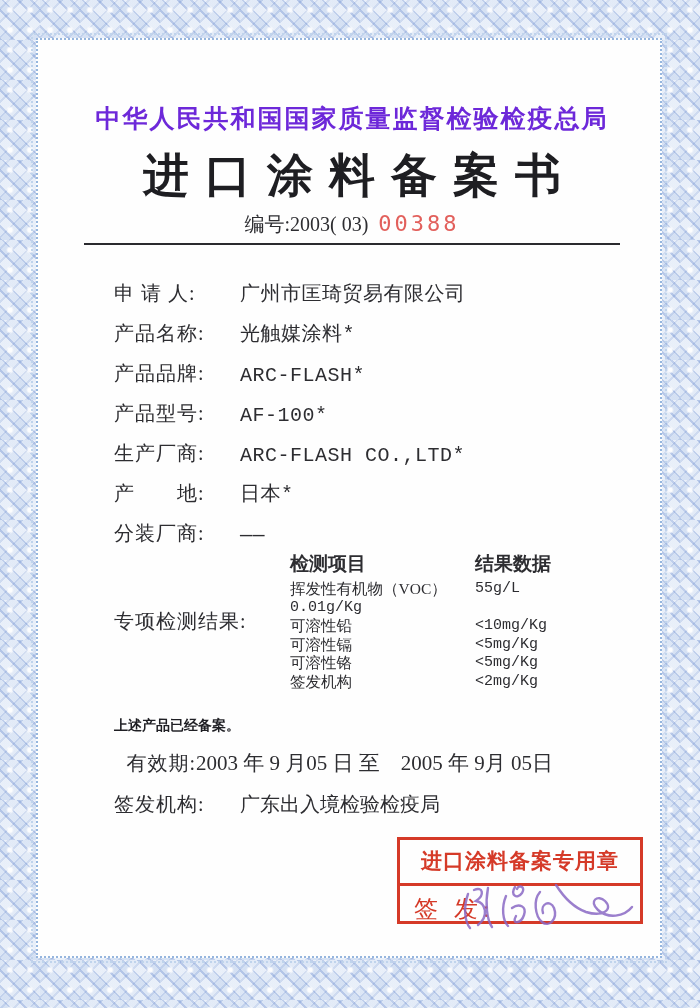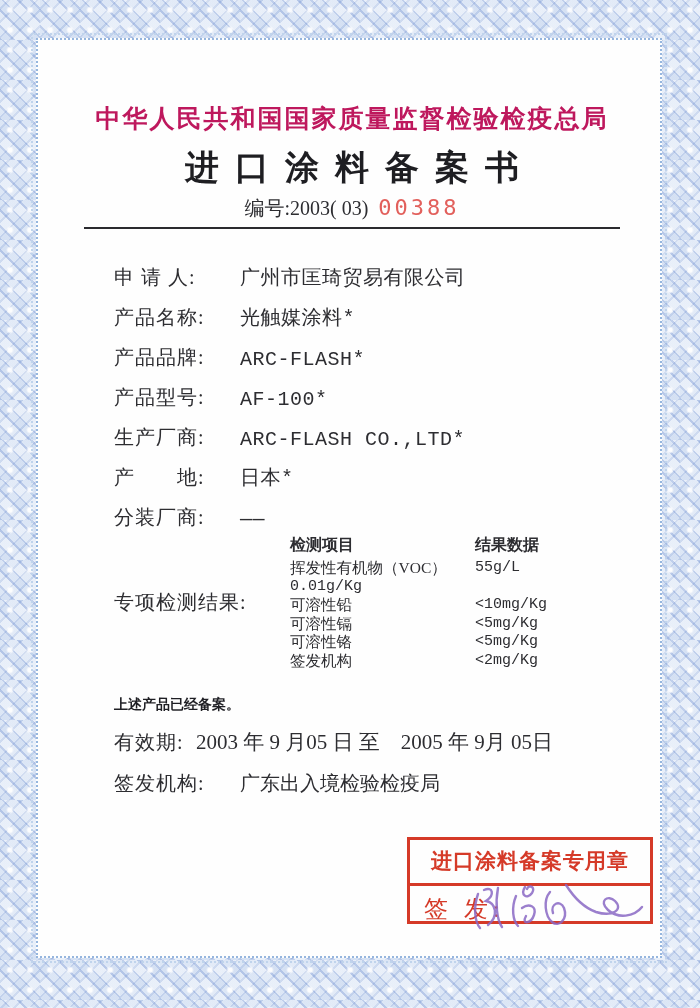--- a/index.html
+++ b/index.html
@@ -15,47 +15,47 @@
     background-size:20px 20px,40px 40px,40px 40px;
   }
   .page{
     position:absolute;top:38px;left:36px;right:38px;bottom:50px;
     background:#fefefe;
     border:2px dotted #96b6de;
     outline:2px dotted #c0d4ec;
     outline-offset:3px;
   }
   .head{padding:0 40px 0 46px;}
-  .authority{margin-top:62px;text-align:center;font-size:25px;font-weight:700;letter-spacing:2px;color:#be185d;white-space:nowrap;}
-  .doc-title{margin-top:10px;text-align:center;font-size:34px;font-weight:700;letter-spacing:16px;text-indent:16px;color:#1e1e22;}
+  .authority{margin-top:62px;text-align:center;font-size:25px;font-weight:700;letter-spacing:2px;color:#6d28d9;white-space:nowrap;}
+  .doc-title{margin-top:10px;text-align:center;font-size:46px;font-weight:700;letter-spacing:16px;text-indent:16px;color:#1e1e22;}
   .serial-row{margin-top:4px;text-align:center;font-size:20px;white-space:nowrap;}
   .serial-number{
     font-family:"DejaVu Sans Mono","Liberation Mono",monospace;
     color:#e2605c;font-size:22px;letter-spacing:3px;margin-left:10px;
   }
   .rule{margin-top:5px;border-top:2px solid #2a2a2e;}
   .fields{padding-left:76px;margin-top:22px;}
   .frow{display:flex;align-items:flex-end;height:40px;font-size:20px;}
   .flabel{flex:none;width:126px;letter-spacing:1px;}
   .fvalue{font-family:"Liberation Mono","DejaVu Sans Mono",monospace;font-size:20px;letter-spacing:.5px;}
   .results{display:flex;align-items:center;margin-top:4px;font-size:20px;}
   .rlabel{flex:none;width:176px;letter-spacing:1px;}
-  .rhead{display:flex;font-size:16px;font-weight:700;margin-bottom:3px;}
+  .rhead{display:flex;font-size:19px;font-weight:700;margin-bottom:3px;}
   .rhead .c1{width:185px;}
   .rrow{display:flex;font-size:15.5px;line-height:18.5px;}
   .rrow .c1{width:185px;}
   .rrow .c2{font-family:"Liberation Mono","DejaVu Sans Mono",monospace;font-size:15px;}
   .statement{margin:26px 0 0 76px;font-size:14px;font-weight:700;color:#1f1f24;}
   .meta-row{display:flex;align-items:baseline;margin-left:76px;margin-top:14px;font-size:20px;}
   .meta-row .mlabel{flex:none;letter-spacing:1px;}
-  .validity .mlabel{width:82px;}
+  .validity .mlabel{width:82px;text-align:right;}
   .validity .mvalue{font-size:21px;}
   .issuer .mlabel{width:126px;}
   .stamp{
-    position:absolute;right:7px;top:797px;width:240px;
+    position:absolute;right:17px;top:797px;width:240px;
     border:3px solid #d53a28;background:rgba(255,255,255,0);
   }
   .stamp-title{height:43px;line-height:43px;text-align:center;color:#d53a28;
     font-weight:700;font-size:21px;letter-spacing:1px;border-bottom:3px solid #d53a28;white-space:nowrap;}
   .stamp-sign{position:relative;height:35px;line-height:46px;padding-left:14px;
     color:#d53a28;font-size:24px;letter-spacing:5px;}
   .signature{position:absolute;left:58px;top:-8px;width:190px;height:62px;overflow:visible;}
   .signature path{fill:none;stroke:#8a68c4;stroke-width:2.4;stroke-linecap:round;opacity:.85;}
 </style>
 </head>

